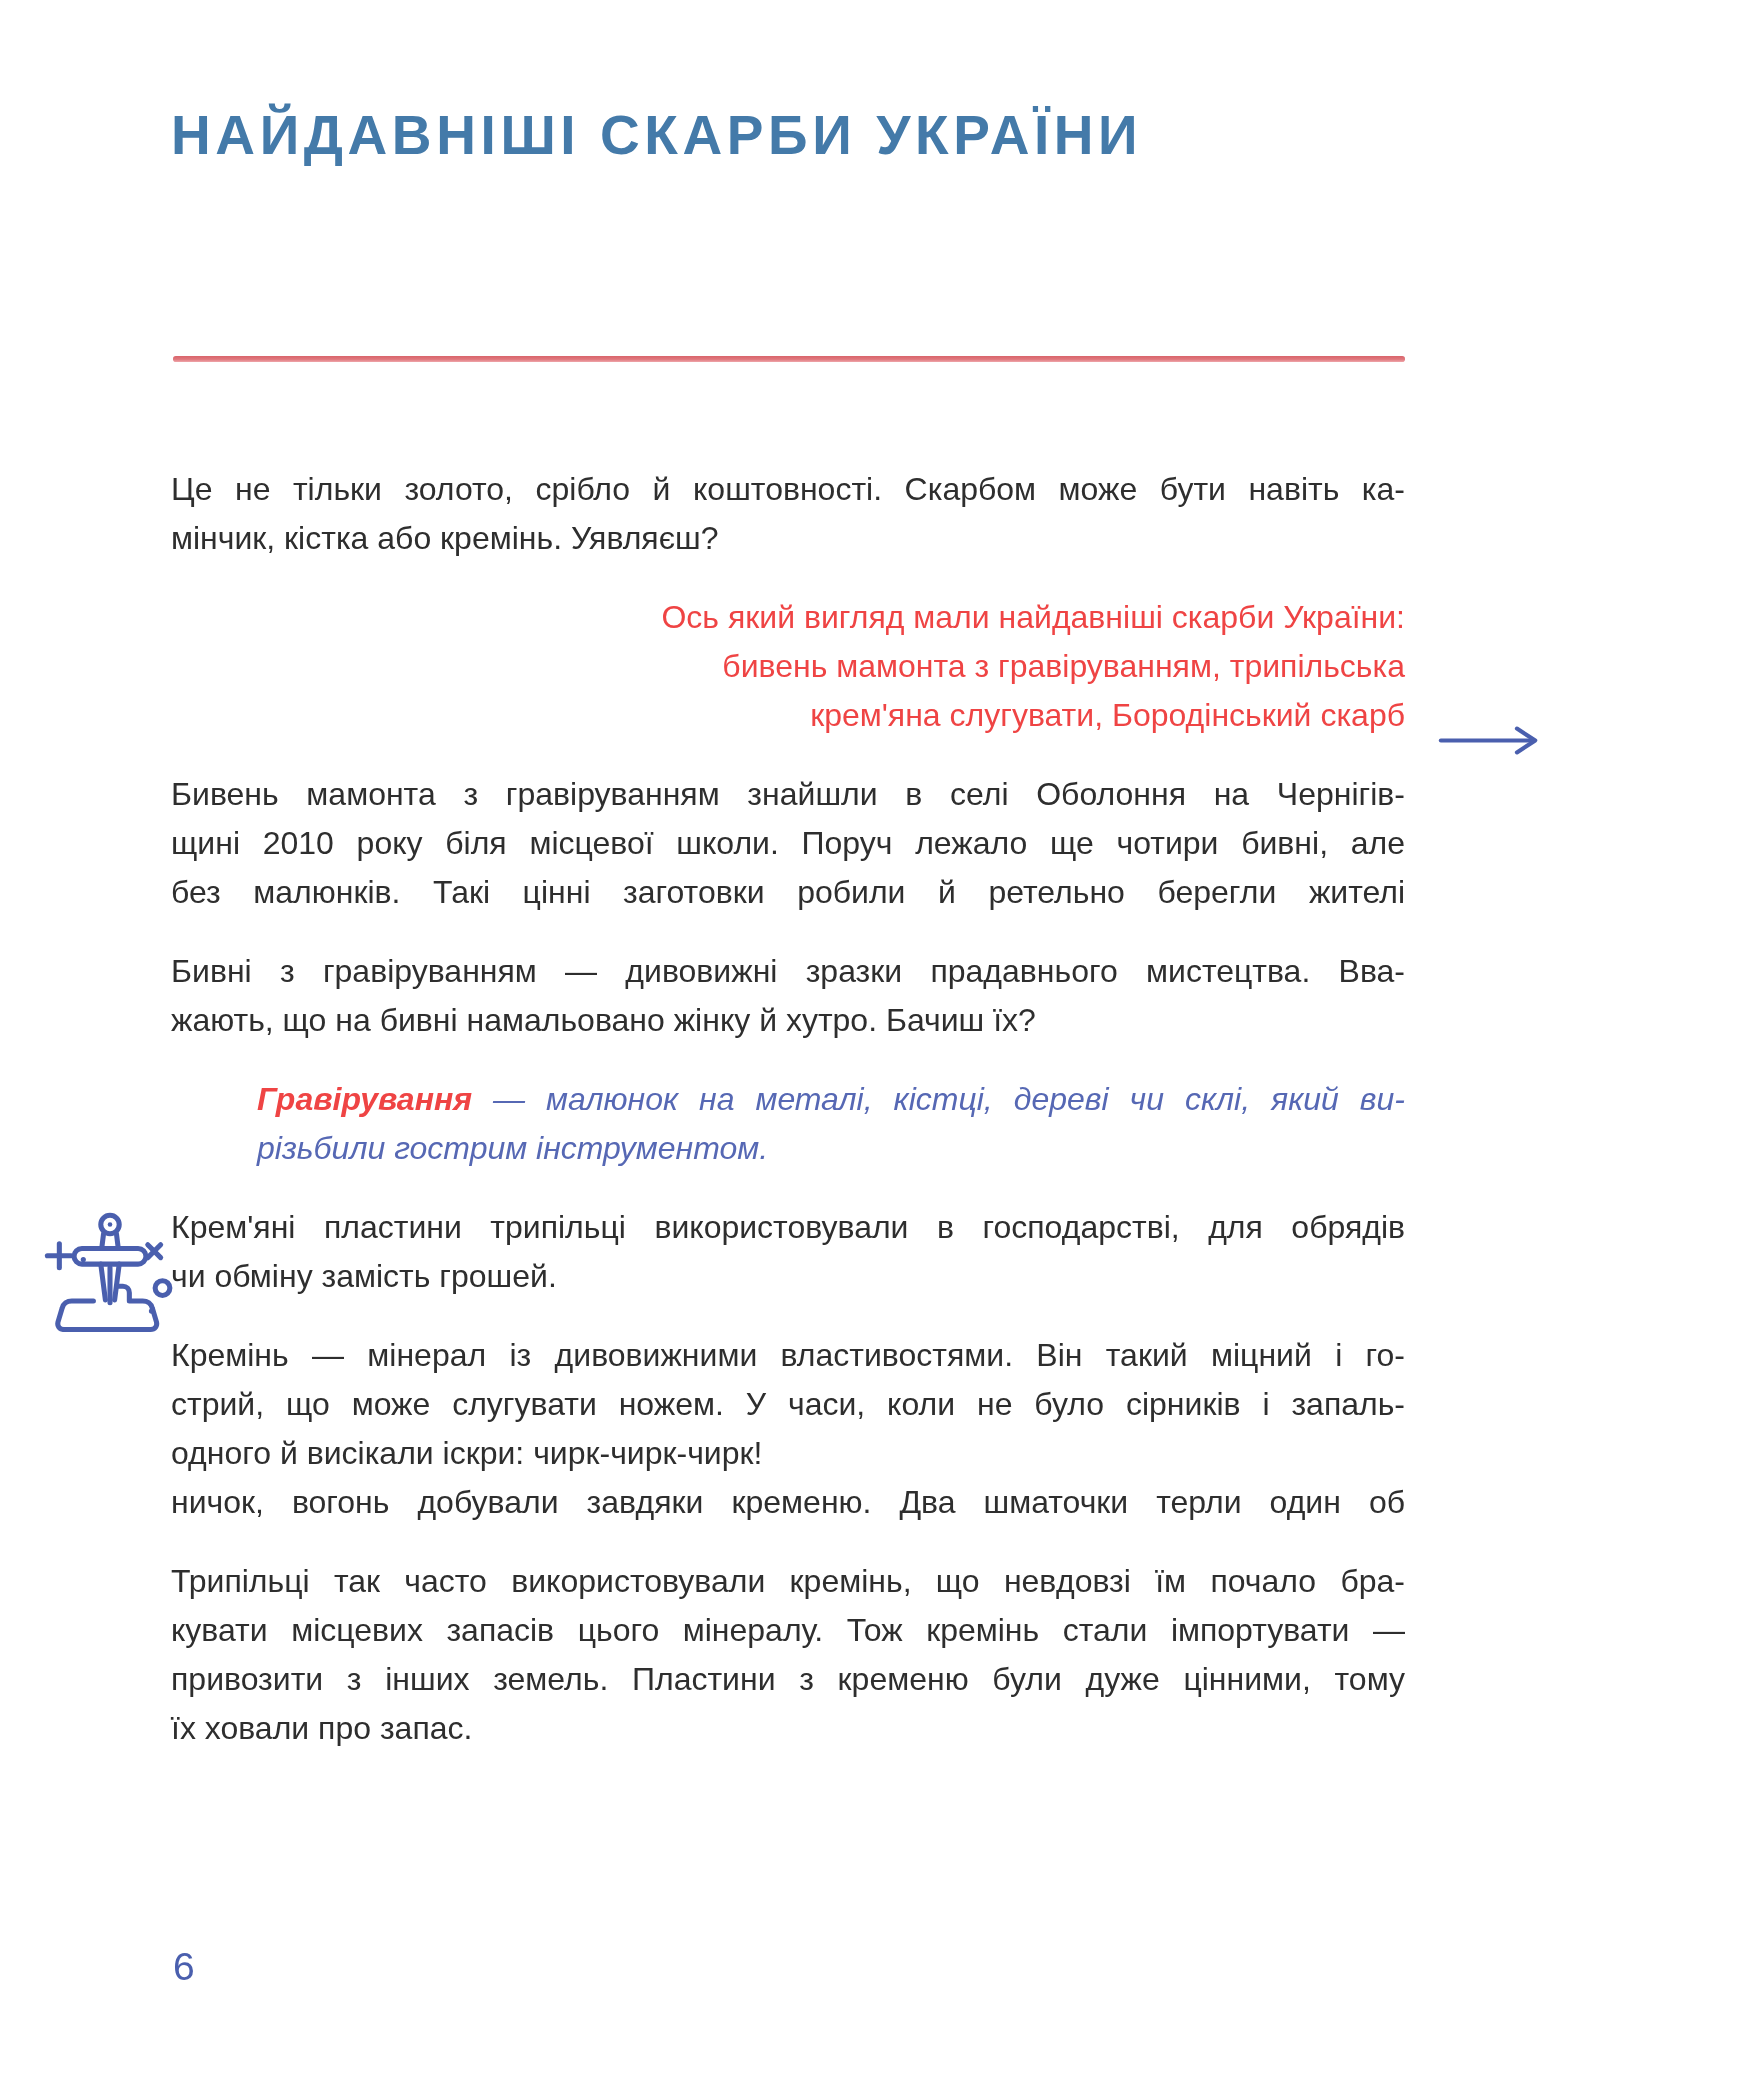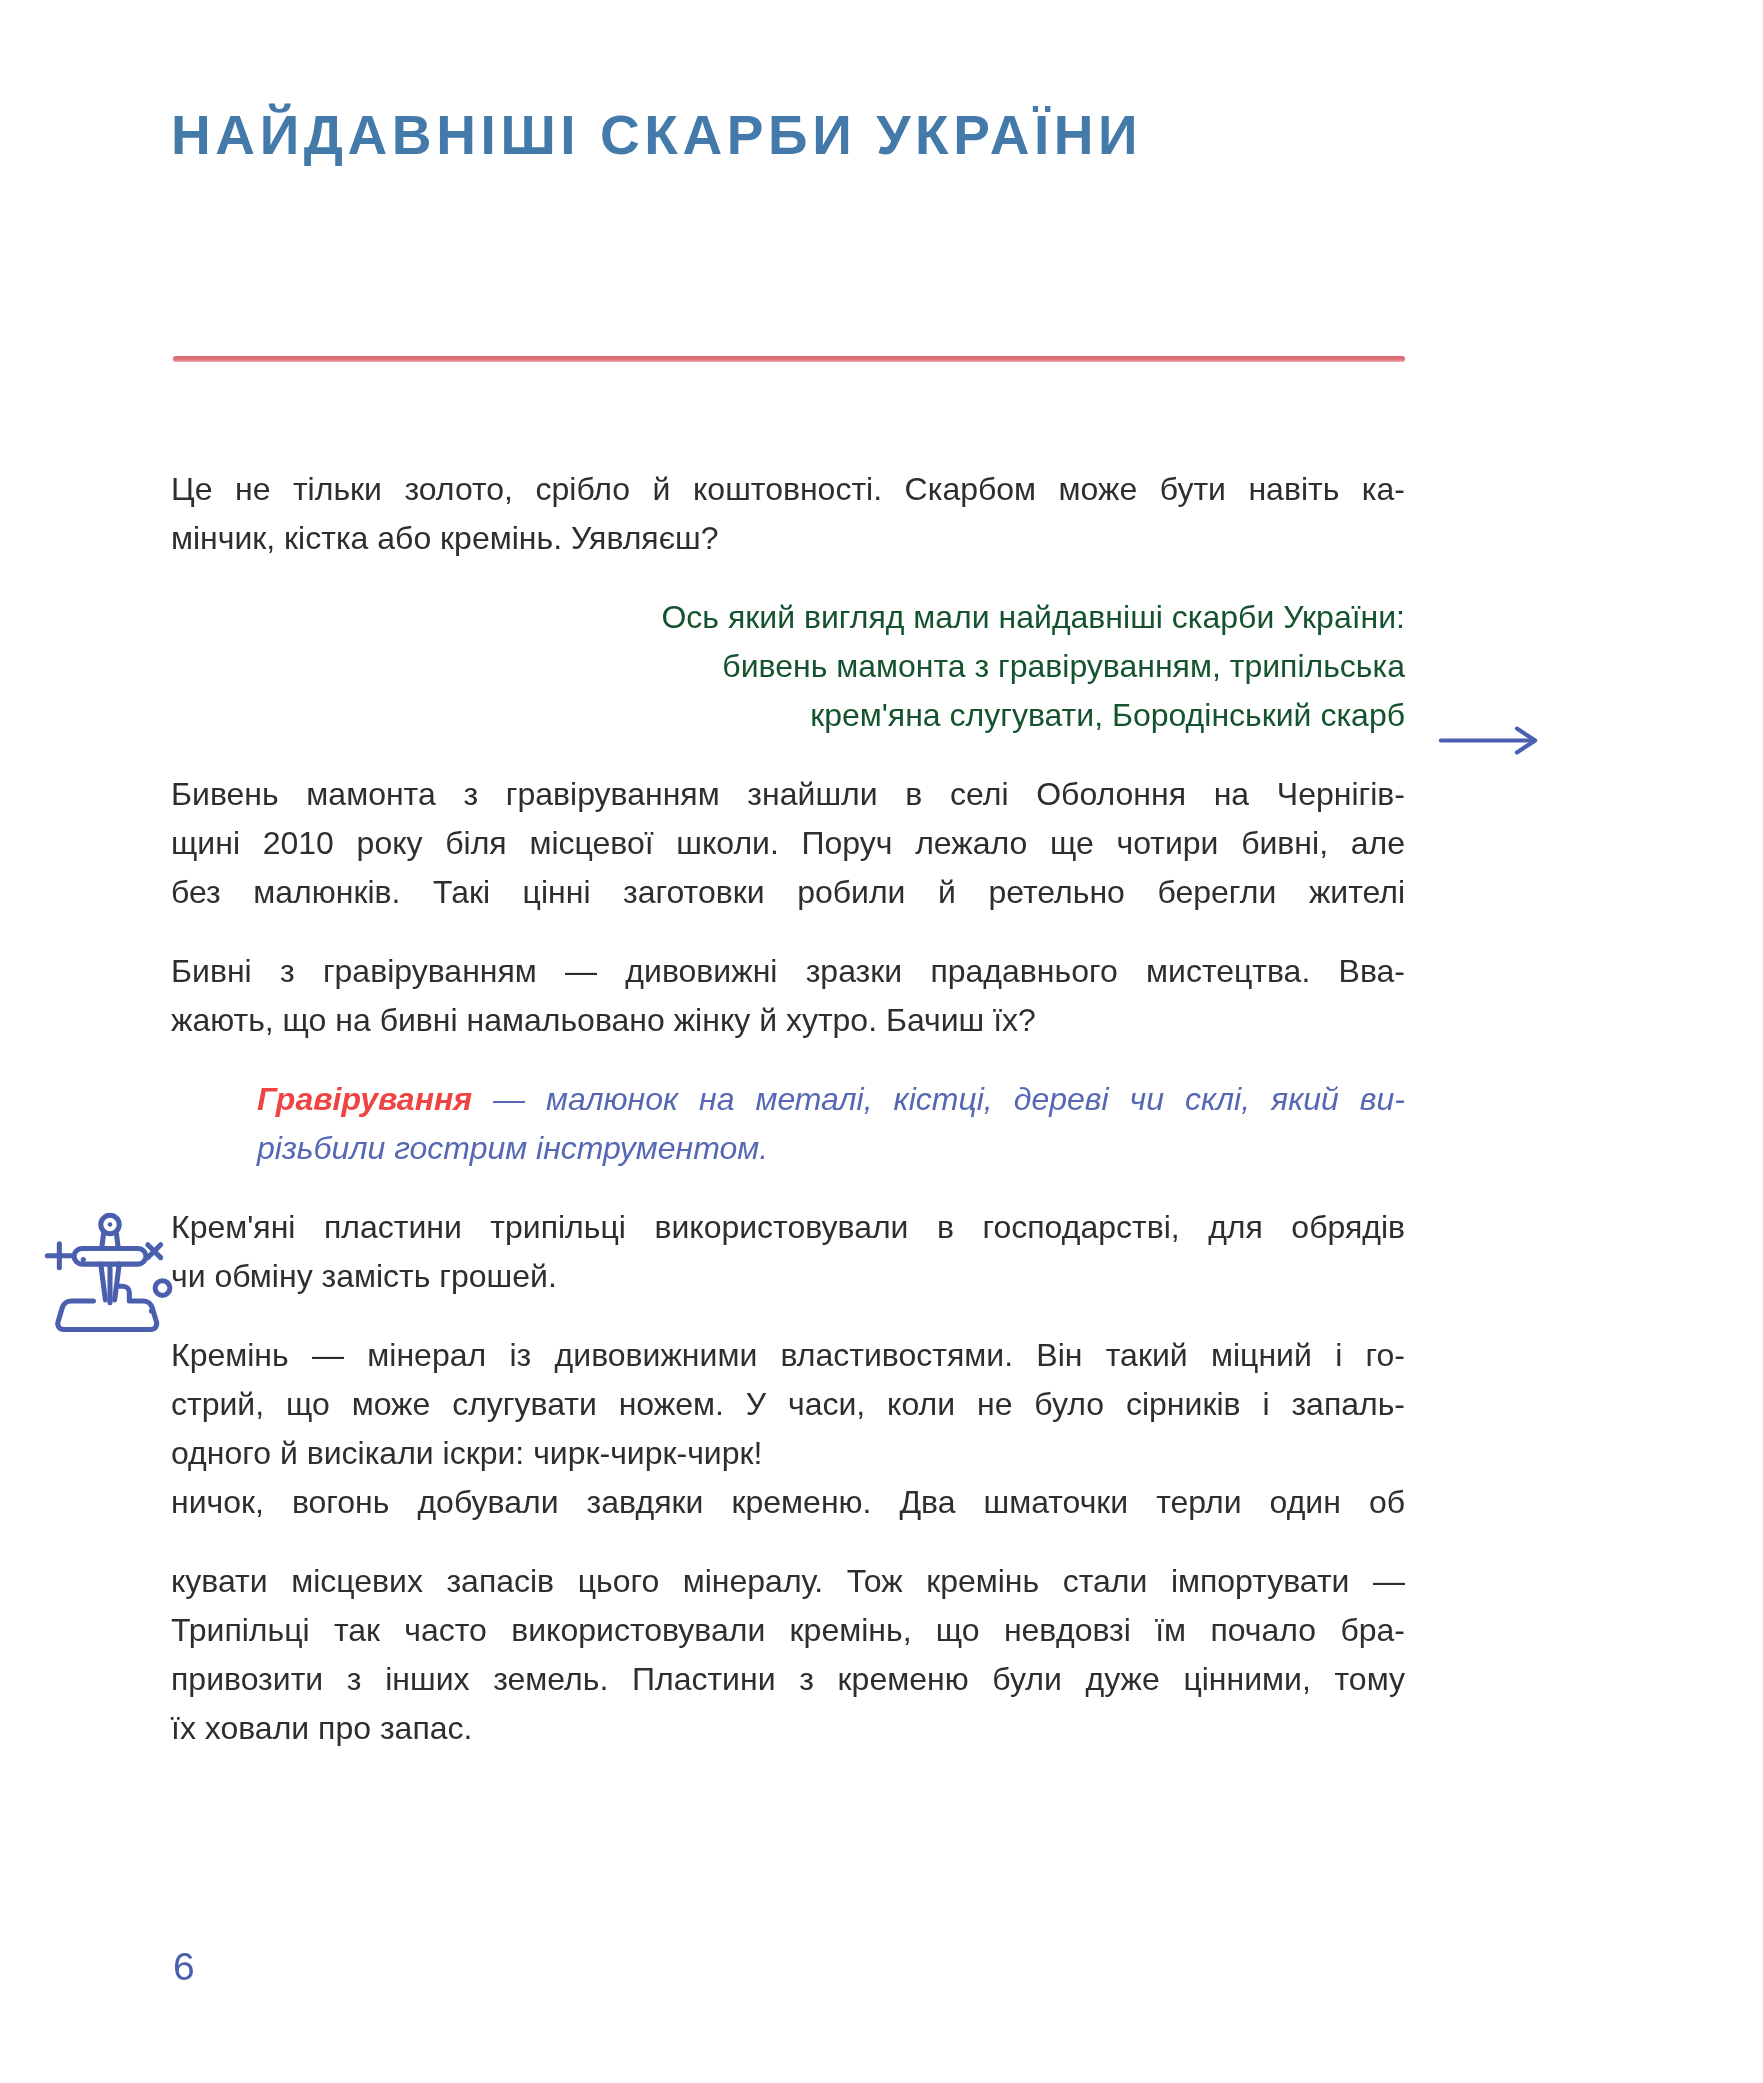--- a/index.html
+++ b/index.html
@@ -21,21 +21,21 @@
     background:linear-gradient(to bottom, #d9646b 0%, #e0777d 55%, #efa6aa 100%);
   }
   .content {
     position:absolute; left:171px; top:465px; width:1234px;
     font-size:32px; line-height:49px; color:#2e2e2e;
   }
   .para { margin:0 0 30px 0; }
   .para:last-child { margin-bottom:0; }
   .line { display:block; }
   .line.fill { text-align:justify; text-align-last:justify; }
-  .caption { text-align:right; color:#14532d; }
+  .caption { text-align:right; color:#ef4444; }
   .definition { margin-left:86px; font-style:italic; color:#5668b4; }
   .definition b { font-weight:bold; color:#ef4444; }
   .pagenum {
     position:absolute; left:173px; top:1945px;
     font-size:39px; color:#4a5fae;
   }
   .caption-arrow {
     position:absolute; left:1438px; top:724px;
     width:112px; height:33px; color:#4a5fae;
   }
@@ -81,22 +81,22 @@
         <span class="line fill">Крем'яні пластини трипільці використовували в господарстві, для обрядів</span>
         <span class="line">чи обміну замість грошей.</span>
       </div>
       <div class="para body">
         <span class="line fill">Кремінь — мінерал із дивовижними властивостями. Він такий міцний і го-</span>
         <span class="line fill">стрий, що може слугувати ножем. У часи, коли не було сірників і запаль-</span>
         <span class="line">одного й висікали іскри: чирк-чирк-чирк!</span>
         <span class="line fill">ничок, вогонь добували завдяки кременю. Два шматочки терли один об</span>
       </div>
       <div class="para body">
+        <span class="line fill">Трипільці так часто використовували кремінь, що невдовзі їм почало бра-</span>
         <span class="line fill">кувати місцевих запасів цього мінералу. Тож кремінь стали імпортувати —</span>
-        <span class="line fill">Трипільці так часто використовували кремінь, що невдовзі їм почало бра-</span>
         <span class="line fill">привозити з інших земель. Пластини з кременю були дуже цінними, тому</span>
         <span class="line">їх ховали про запас.</span>
       </div>
     </div>
 
   <span class="caption-arrow">
     <svg viewBox="0 0 122 36" width="112" height="33" fill="none" stroke="currentColor" stroke-width="4.5" stroke-linecap="round" stroke-linejoin="round">
       <path d="M3 18 H102"></path>
       <path d="M86 5 L106 18 L86 31"></path>
     </svg>

